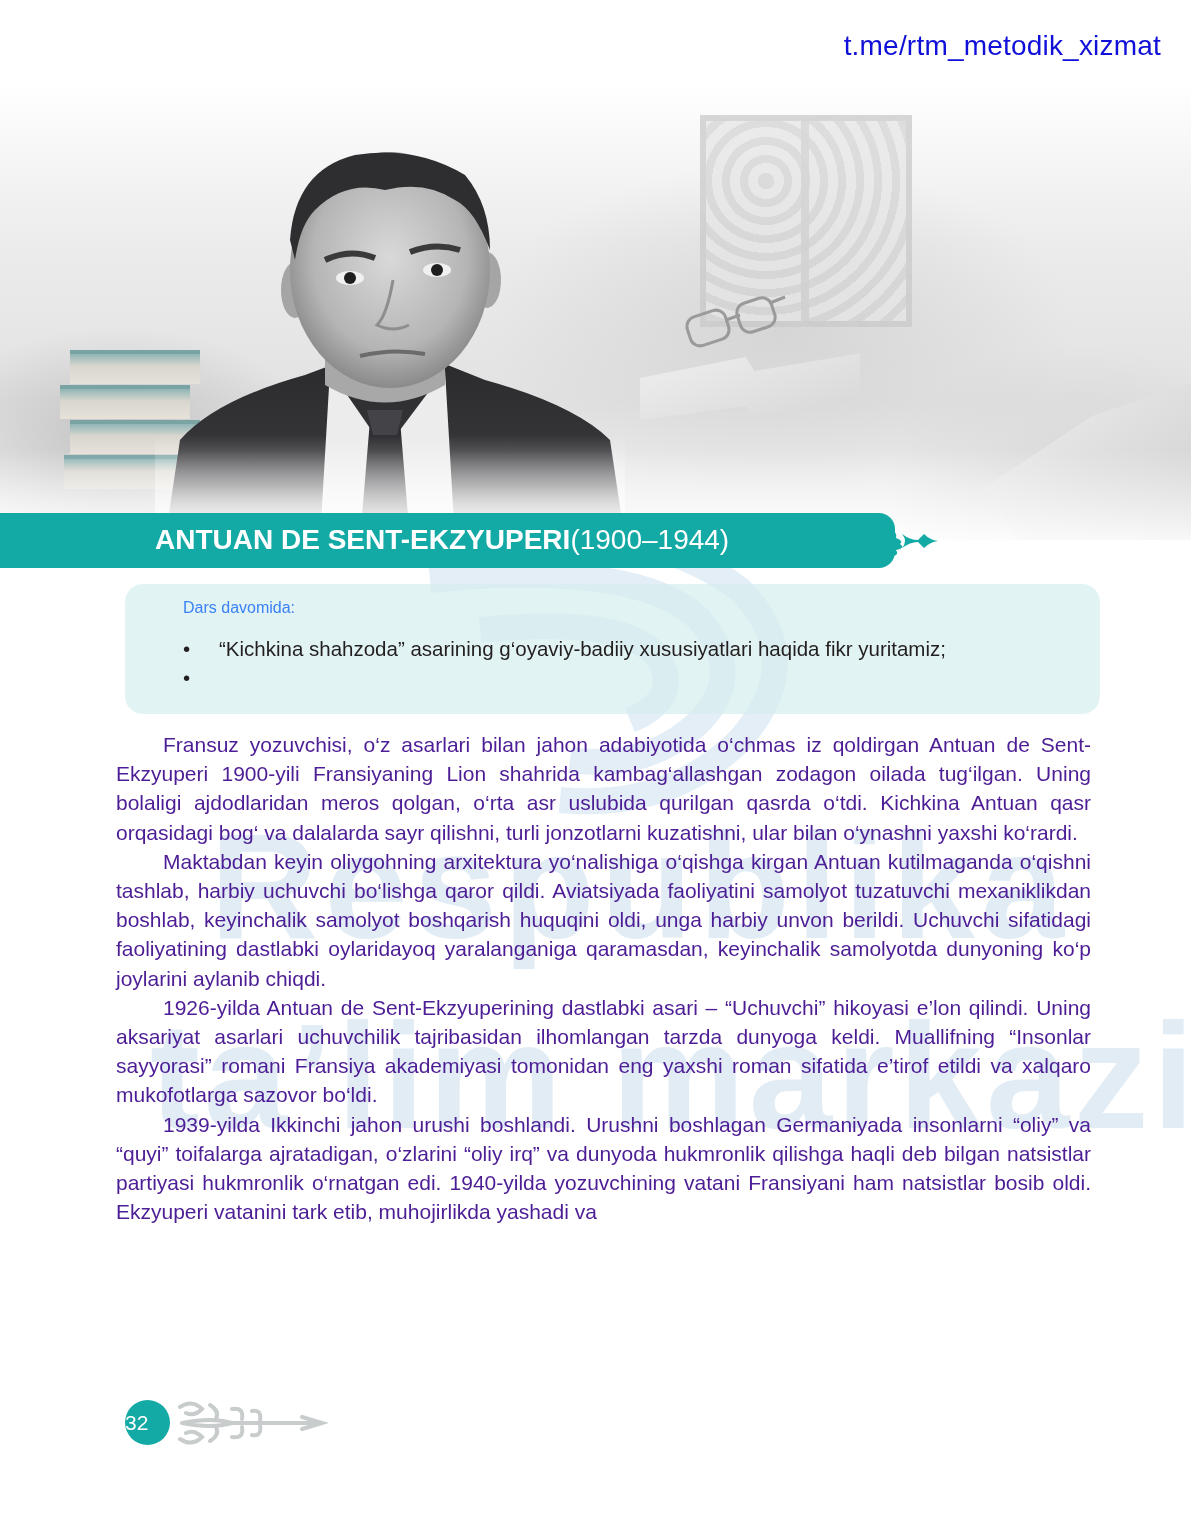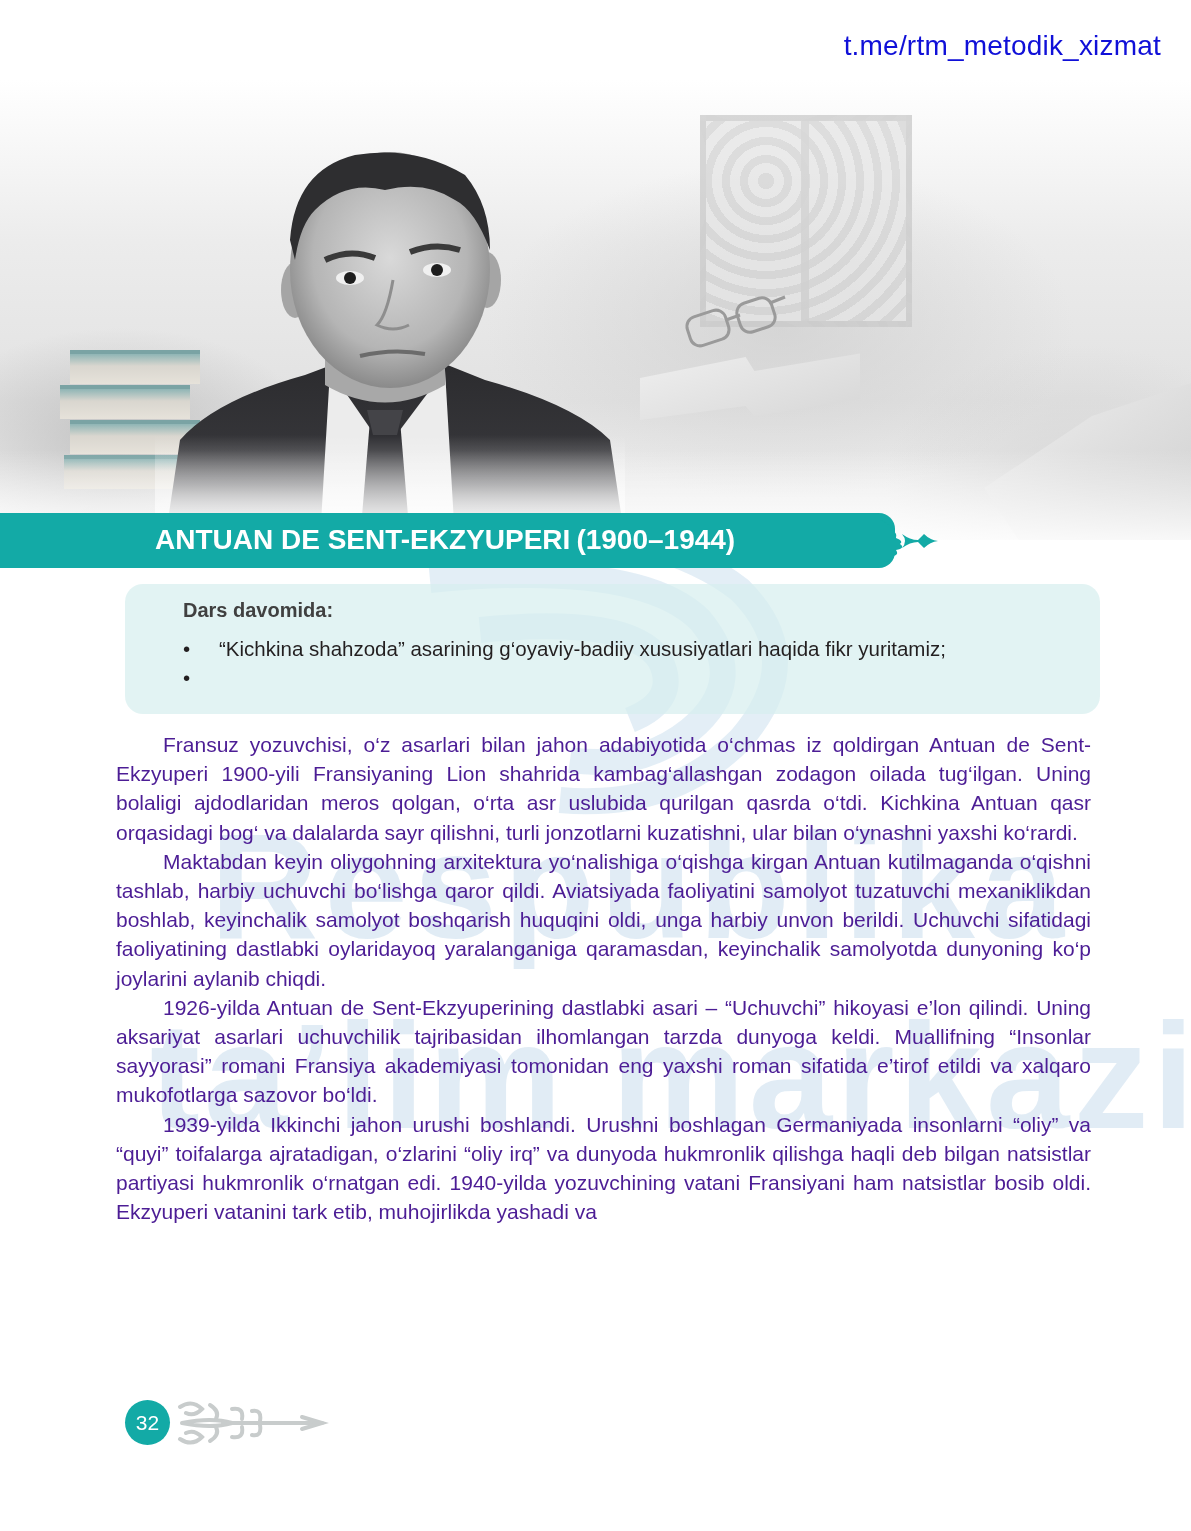--- a/index.html
+++ b/index.html
@@ -82,57 +82,57 @@
       border-radius: 0 16px 16px 0;
     }
     .ribbon-tail {
       position: absolute; left: 880px; top: 520px; width: 70px; height: 42px;
     }
     .ribbon-title {
       position: absolute; left: 155px; top: 524px;
       font-size: 28px; color: #ffffff; white-space: nowrap;
     }
     .ribbon-title .name { font-weight: bold; }
-    .ribbon-title .years { font-weight: bold; margin-left: 6px; }
+    .ribbon-title .years { font-weight: normal; }
     
     .wm {
       position: absolute; color: rgba(175,205,230,0.38);
       font-family: "Liberation Sans", sans-serif; font-weight: bold;
       pointer-events: none; white-space: nowrap;
     }
     .wm-logo {
       position: absolute; left: 340px; top: 500px; width: 520px; height: 360px; pointer-events: none;
     }
     
     .objectives {
       position: absolute; left: 125px; top: 584px;
       width: 975px; height: 130px;
       background: rgba(215,238,238,0.72);
       border-radius: 18px;
     }
     .obj-heading {
       position: absolute; left: 58px; top: 15px;
-      font-size: 20px; font-weight: bold; color: #404040;
+      font-size: 16px; font-weight: normal; color: #3b82f6;
     }
     .obj-list { position: absolute; left: 58px; top: 50px; margin: 0; padding: 0; list-style: none; }
     .obj-item { font-size: 20.5px; line-height: 29px; color: #231f20; display: flex; }
     .obj-bullet { width: 36px; flex: 0 0 36px; }
     
     .body-text {
       position: absolute; left: 116px; top: 730px; width: 975px;
       font-size: 21px; line-height: 29.2px; color: #4c1d95;
       text-align: justify;
     }
     .body-text p { margin: 0; text-indent: 47px; }
     
     .page-num {
       position: absolute; left: 125px; top: 1400px;
       width: 45px; height: 45px; border-radius: 50%;
       background: #13aaa6; color: #ffffff;
-      font-size: 21px; line-height: 45px; text-align: center;
+      font-size: 21px; line-height: 45px; text-align: left;
     }
     .ornament { position: absolute; left: 172px; top: 1397px; width: 160px; height: 52px; }
   </style>
 </head>
 <body>
 
 <div class="tg-link">t.me/rtm_metodik_xizmat</div>
 
 <div class="hero">
   <div class="hero-bg"></div>

